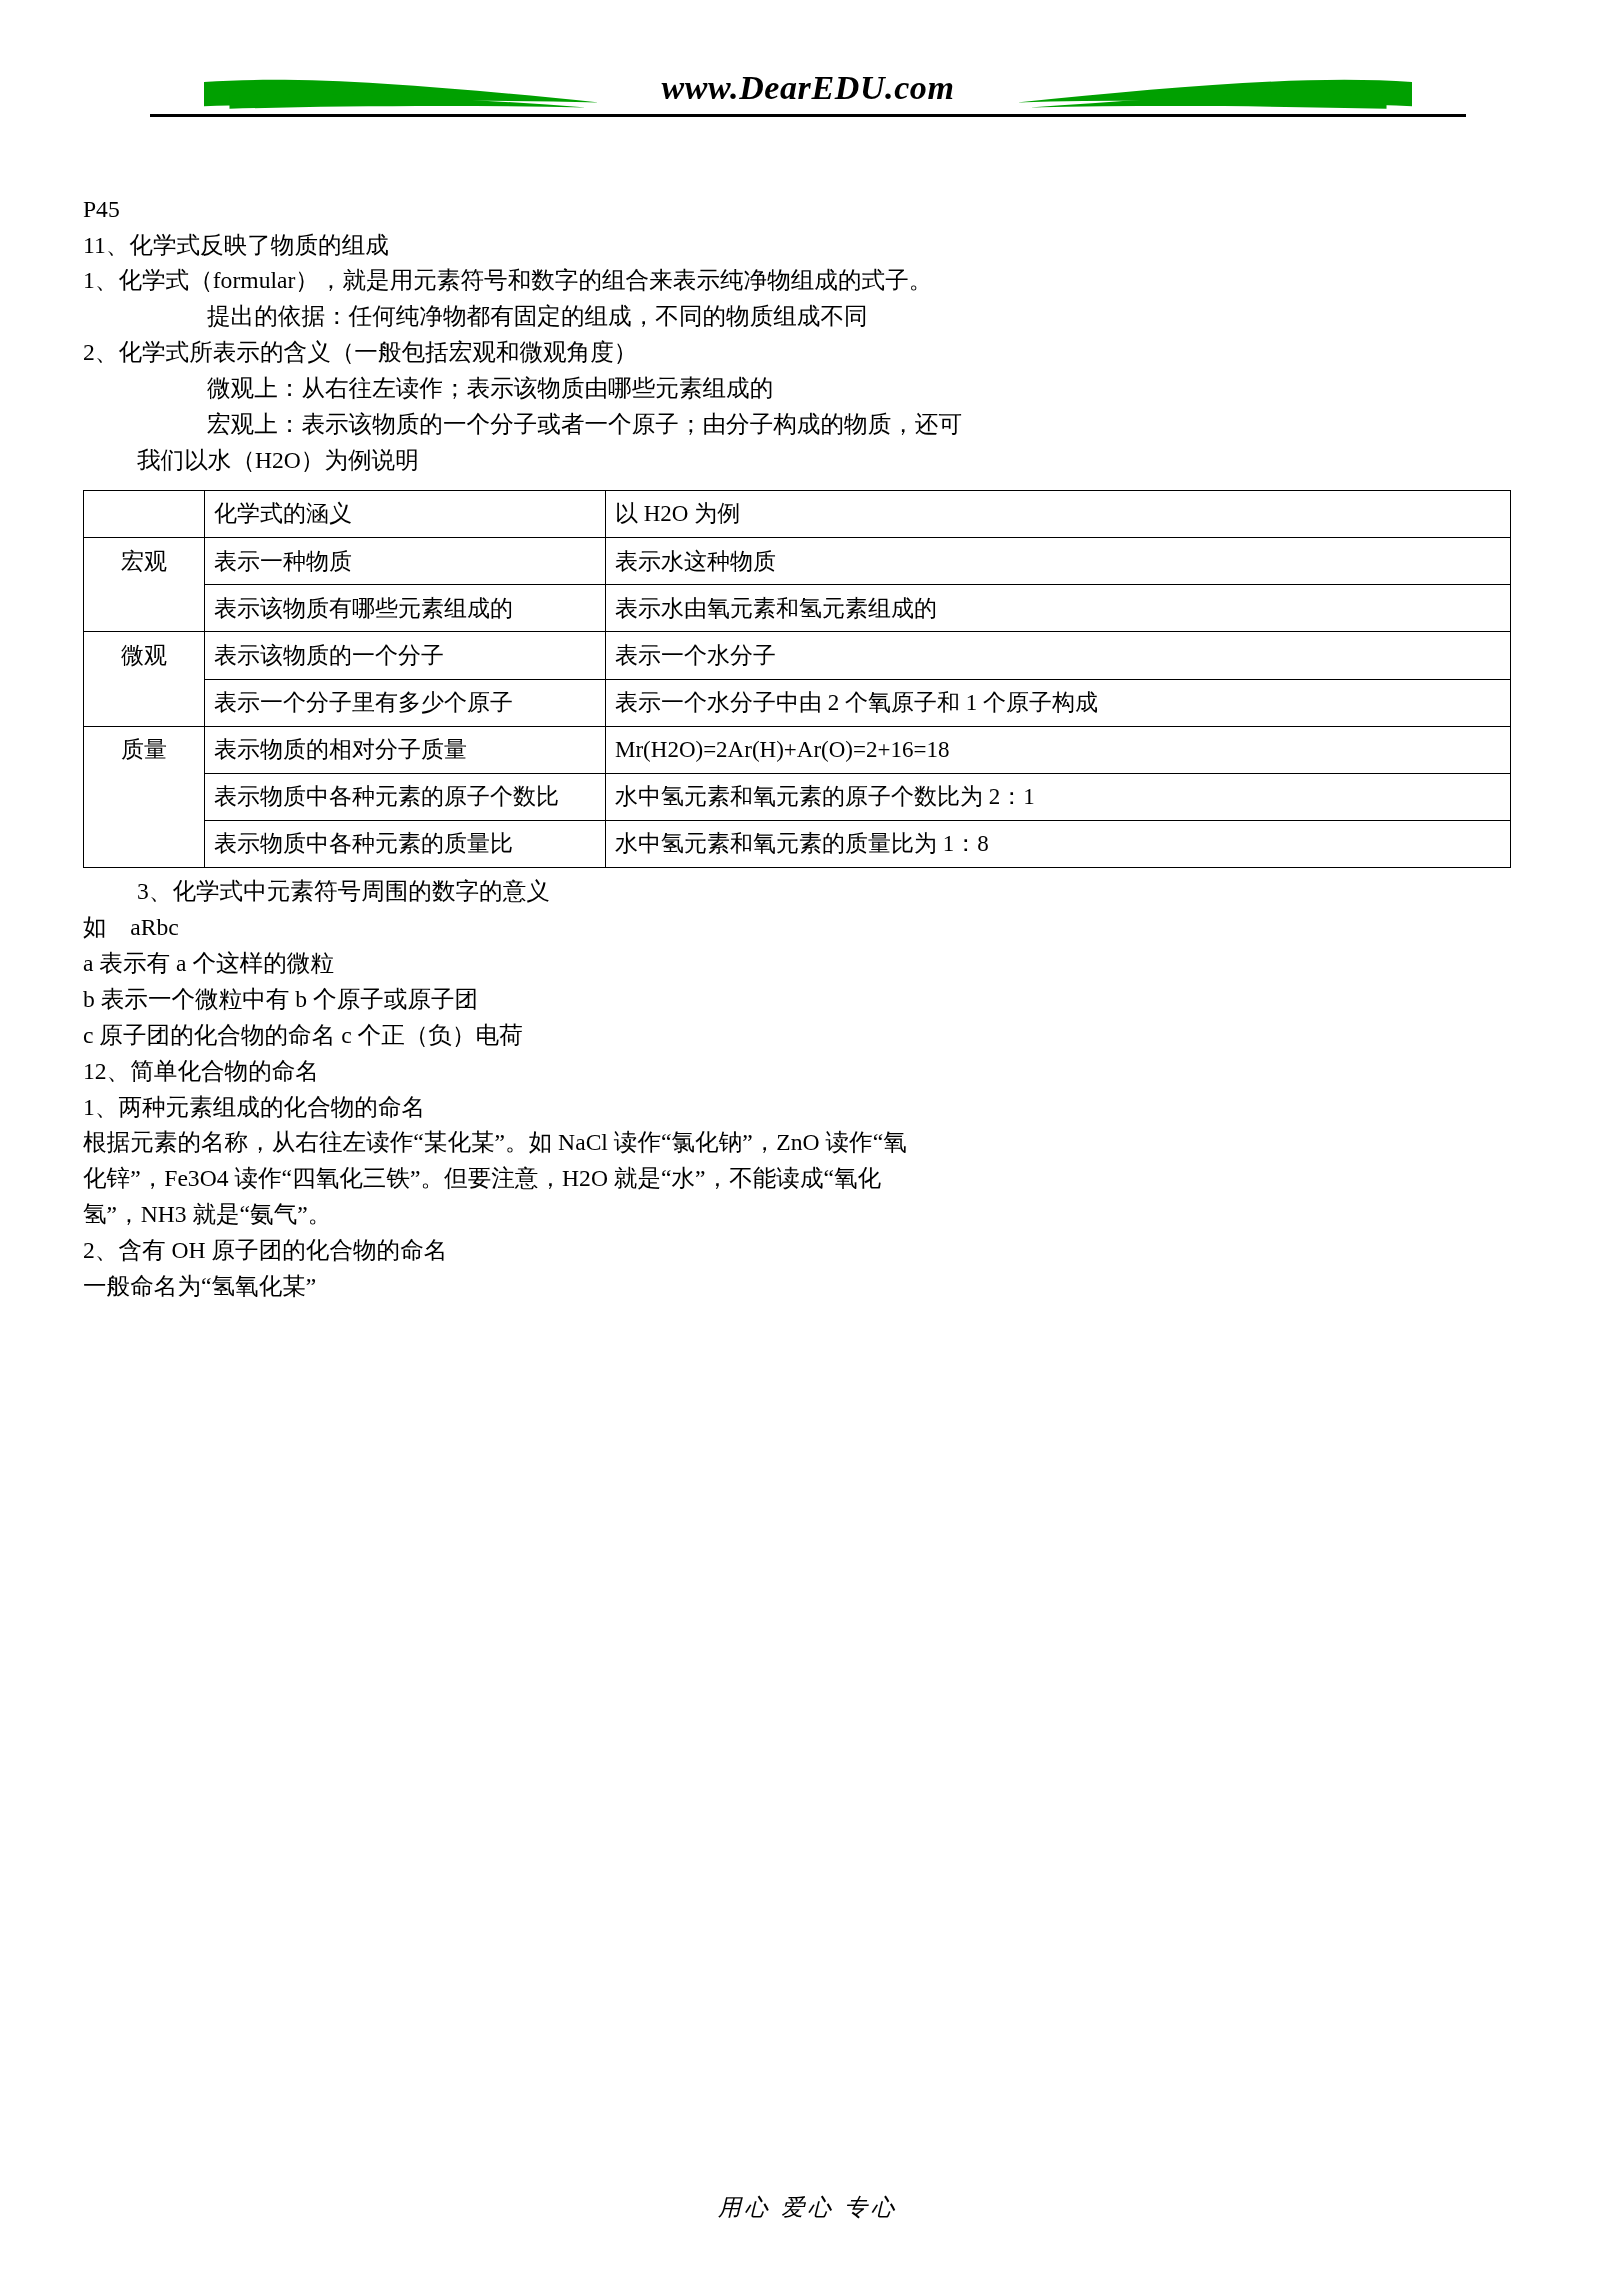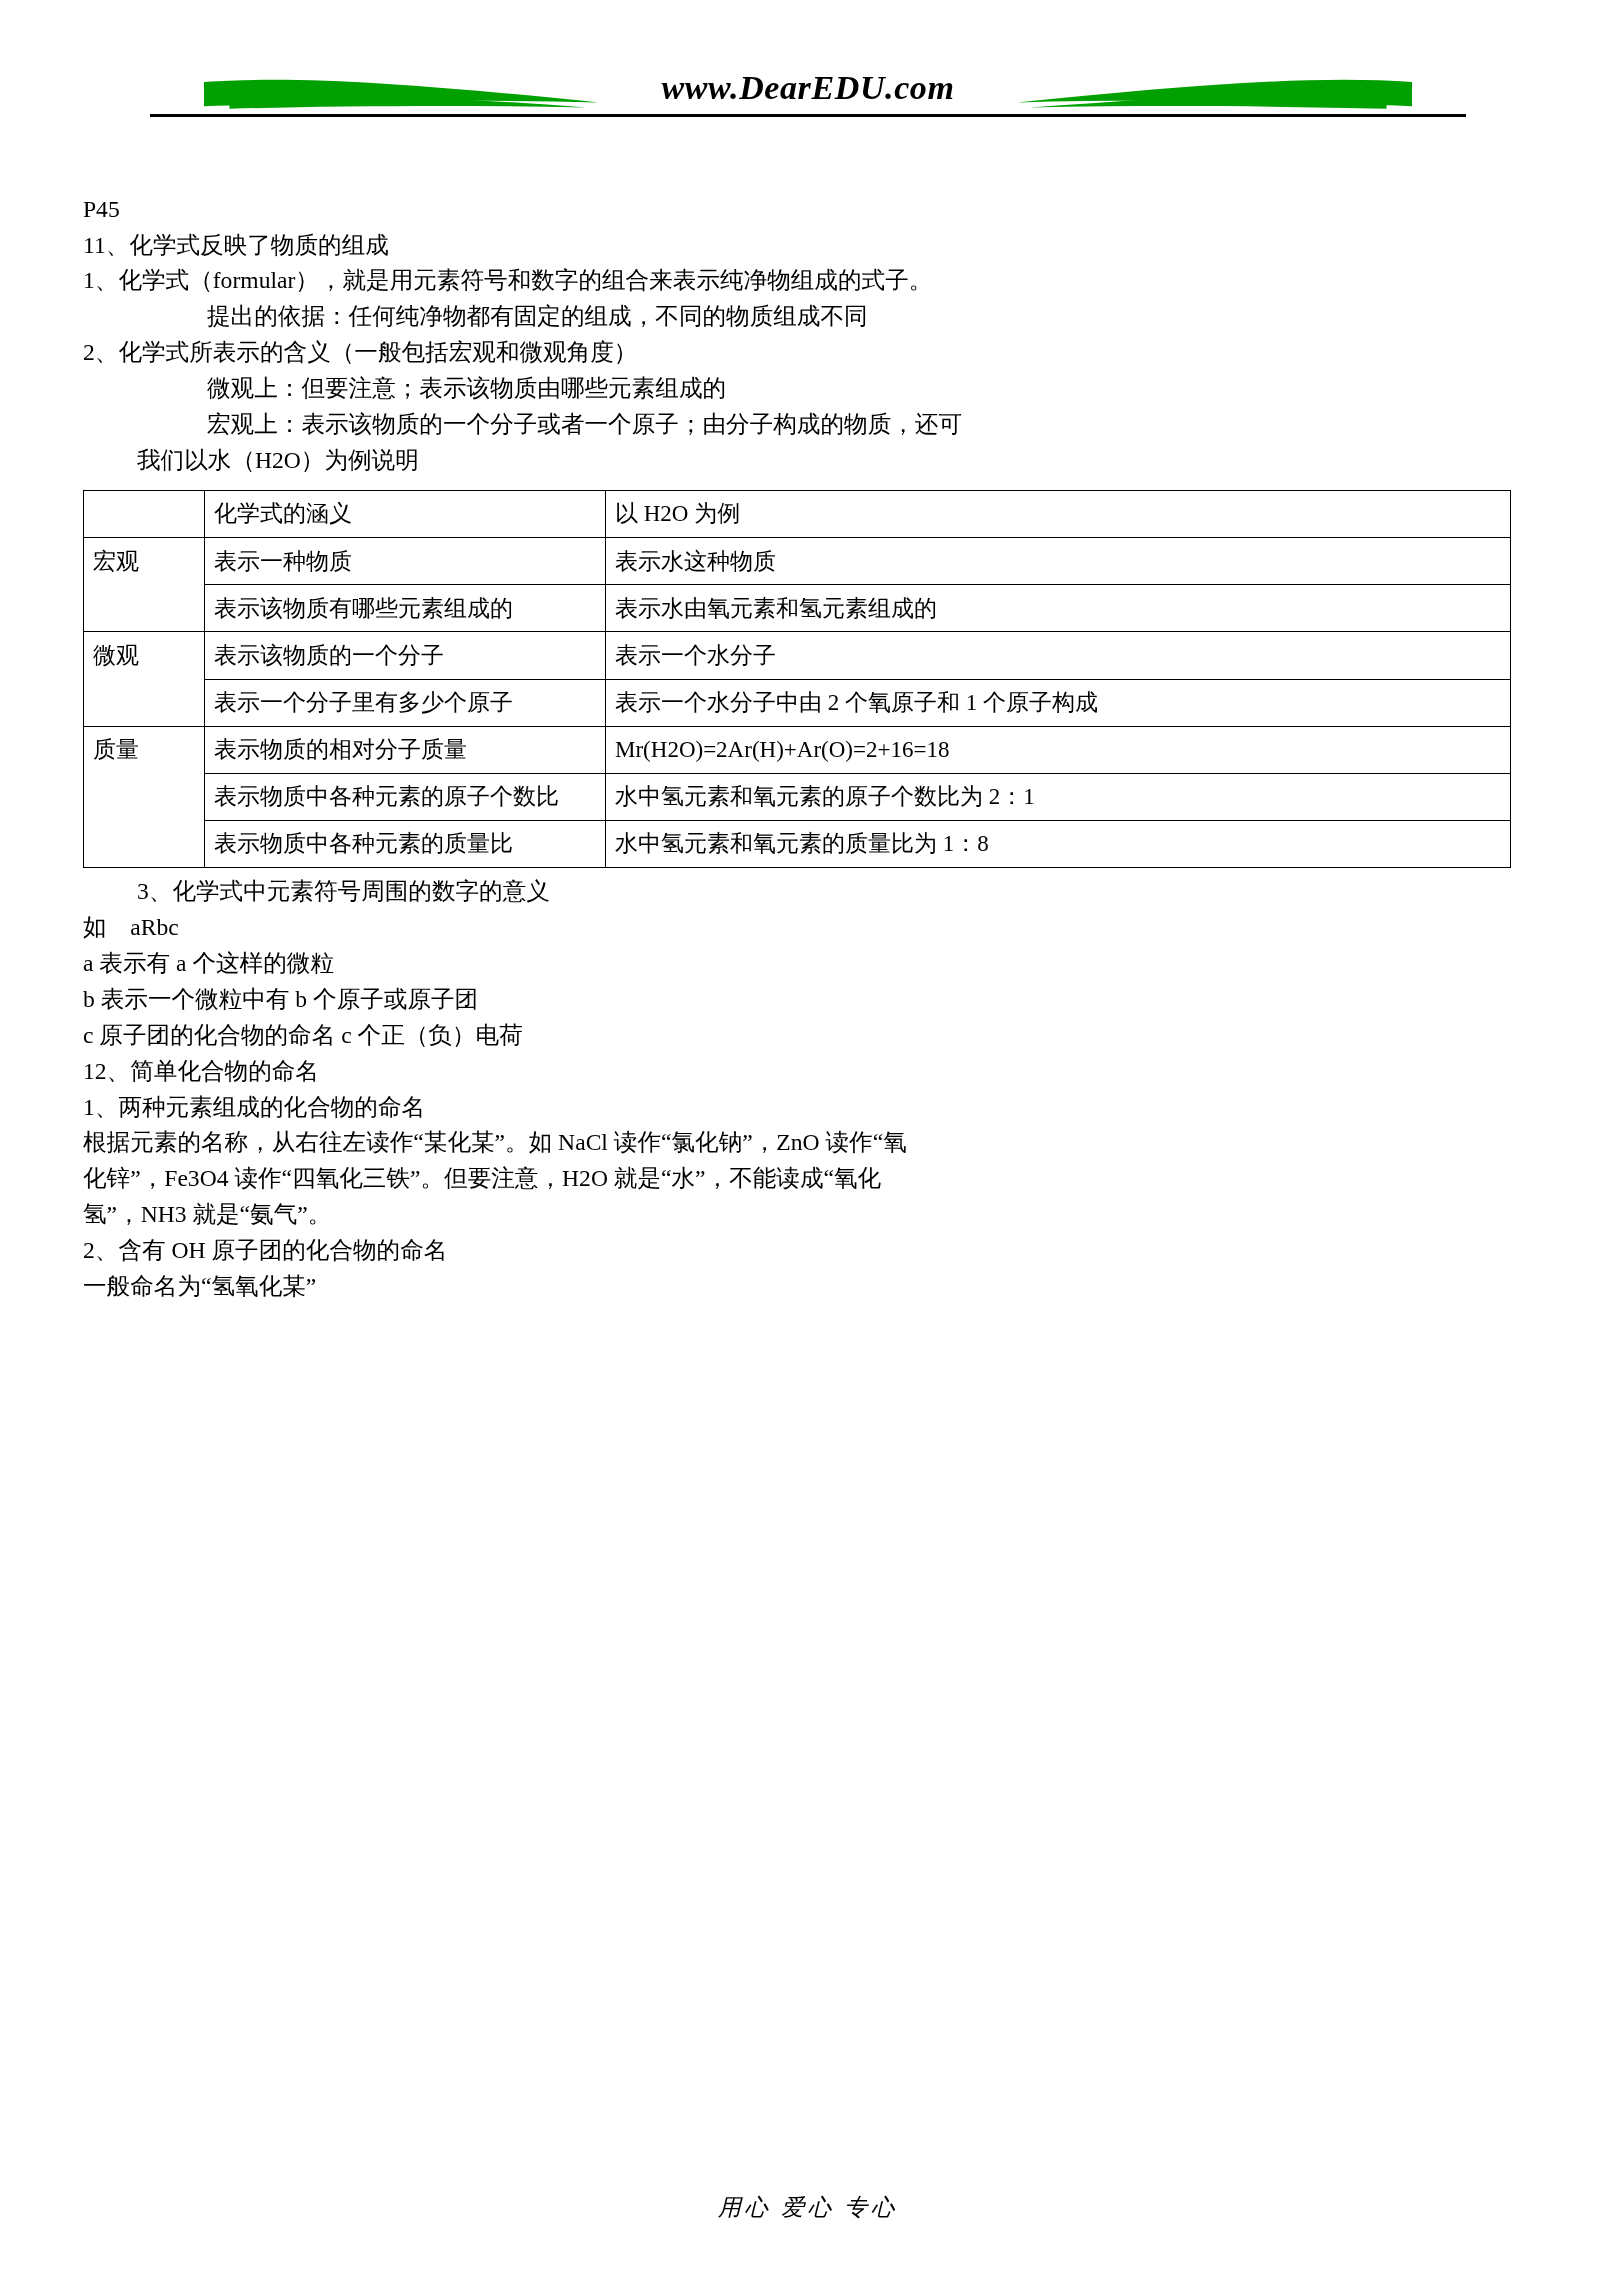--- a/index.html
+++ b/index.html
@@ -76,20 +76,21 @@
   }
   table.meaning td {
     border: 1.3px solid #000;
     padding: 6.4px 9px;
     font-size: 23px;
     line-height: 1.45;
     vertical-align: top;
   }
   td.cat {
     width: 102px;
+    text-align: center;
     padding-top: 9px;
   }
   td.desc { width: 382px; border-radius: 20px; }
   td.example { }
   td.empty { }
 
   
   .footer {
     position: absolute;
     left: 0; right: 0;
@@ -123,21 +124,21 @@
   </div>
 
   <div class="content">
 
     <div>
       <div class="line">P45</div>
       <div class="line">11、化学式反映了物质的组成</div>
       <div class="line">1、化学式（formular），就是用元素符号和数字的组合来表示纯净物组成的式子。</div>
       <div class="line indent2">提出的依据：任何纯净物都有固定的组成，不同的物质组成不同</div>
       <div class="line">2、化学式所表示的含义（一般包括宏观和微观角度）</div>
-      <div class="line indent2">微观上：但要注意；表示该物质由哪些元素组成的</div>
+      <div class="line indent2">微观上：从右往左读作；表示该物质由哪些元素组成的</div>
       <div class="line indent2">宏观上：表示该物质的一个分子或者一个原子；由分子构成的物质，还可</div>
       <div class="line indent-sm">我们以水（H2O）为例说明</div>
     </div>
 
     <table class="meaning">
       <tbody>
         <tr>
           <td class="cat empty"></td>
           <td class="desc">化学式的涵义</td>
           <td class="example">以 H2O 为例</td>

